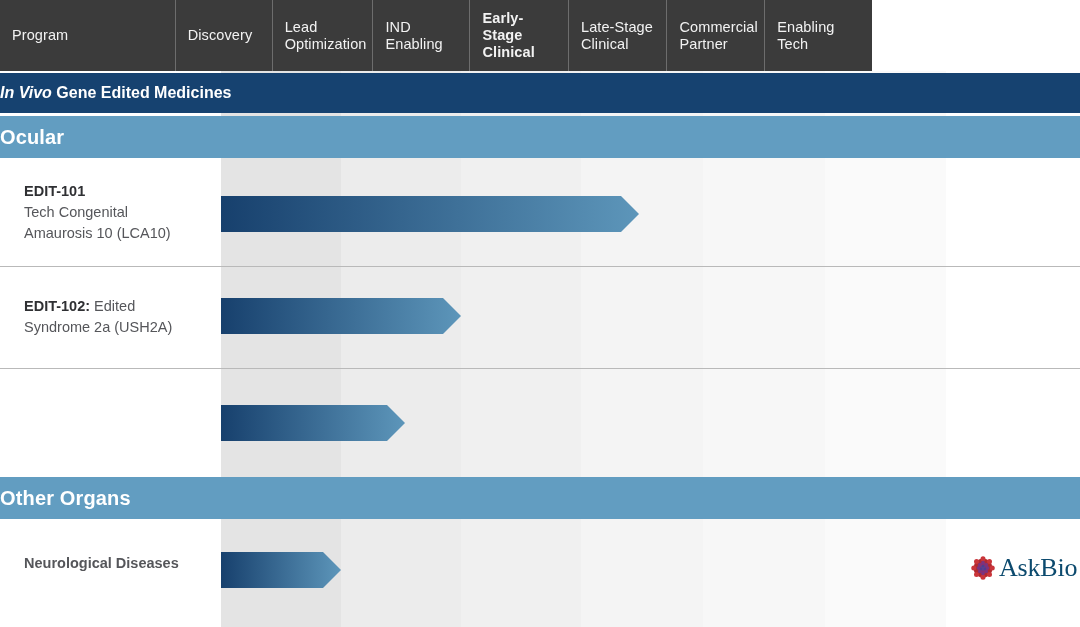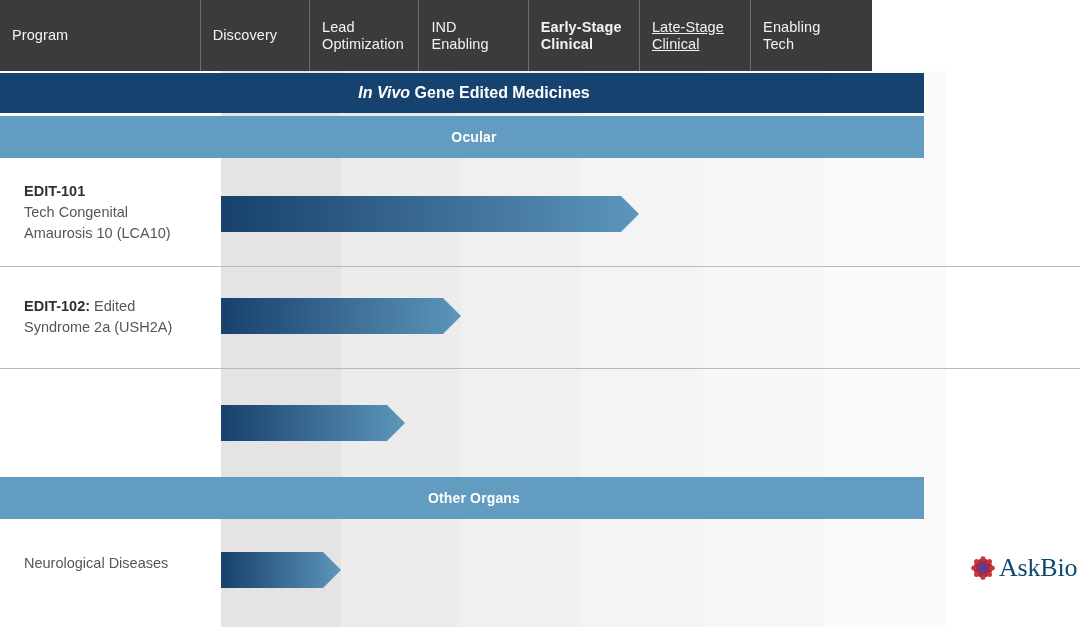--- a/index.html
+++ b/index.html
@@ -65,37 +65,35 @@
     border-left: 1px solid #6d6d6d;
   }
   .header-cell span {
     display: block;
   }
 
   
   .section-bar {
     position: absolute;
     left: 0;
-    width: 924px;
+    width: 1080px;
     box-sizing: border-box;
     display: flex;
     align-items: center;
     z-index: 4;
     color: #ffffff;
-    padding-left: 24px;
-    justify-content: center;
   }
   .section-bar.primary {
     background: #164270;
     font-size: 16px;
     font-weight: bold;
   }
   .section-bar.secondary {
     background: #629dc1;
-    font-size: 14px;
+    font-size: 20px;
     font-weight: bold;
     letter-spacing: 0.15px;
   }
   .section-bar .ital {
     font-style: italic;
     font-weight: bold;
   }
 
   
   .prog-row {
@@ -195,24 +193,30 @@
         <span>IND</span>
         <span>Enabling</span>
       </div>
     </div>
     <div class="header-cell" style="width:122px;font-weight:bold;">
       <div>
         <span>Early-Stage</span>
         <span>Clinical</span>
       </div>
     </div>
-    <div class="header-cell" style="width:122px;text-decoration:underline;">
+    <div class="header-cell" style="width:122px;">
       <div>
         <span>Late-Stage</span>
         <span>Clinical</span>
+      </div>
+    </div>
+    <div class="header-cell" style="width:121px;">
+      <div>
+        <span>Commercial</span>
+        <span>Partner</span>
       </div>
     </div>
     <div class="header-cell" style="width:134px;">
       <div>
         <span>Enabling</span>
         <span>Tech</span>
       </div>
     </div>
   </div>
 
@@ -272,21 +276,21 @@
         </linearGradient>
       </defs>
       <path d="M0,0 L166,0 L184,18 L166,36 L0,36 Z" fill="url(#g3)"></path>
     </svg>
   </div>
 
   <div class="section-bar secondary" style="top:477px;height:42px;">
     <span>Other Organs</span>
   </div>
 
-  <div class="prog-row" style="top:519px;height:88px;">
+  <div class="prog-row" style="top:519px;height:88px;font-weight:bold;">
     <div class="prog-label">
       <span>Neurological Diseases</span>
     </div>
   </div>
   <div class="arrow" style="left:221px;top:552px;width:120px;height:36px;">
     <svg width="120" height="36" viewBox="0 0 120 36">
       <defs>
         <linearGradient id="g4" x1="0" y1="0" x2="1" y2="0">
           <stop offset="0%" stop-color="#17406d"></stop>
           <stop offset="100%" stop-color="#5d96ba"></stop>

